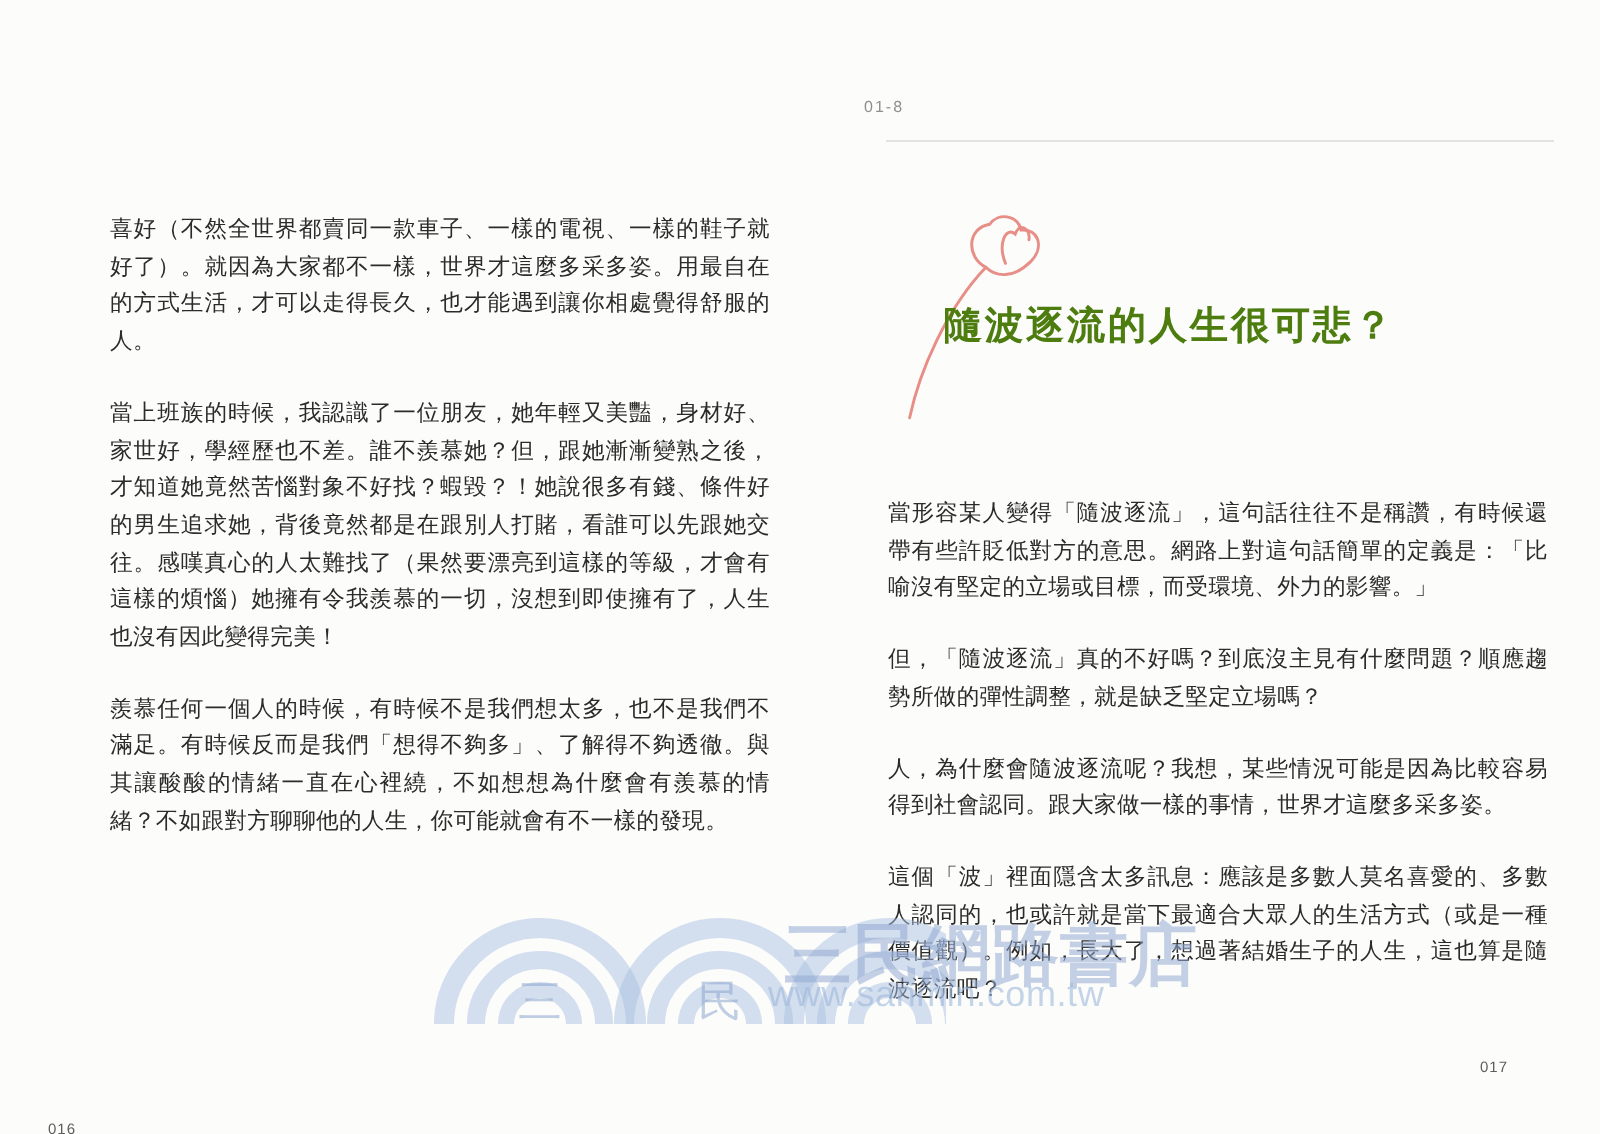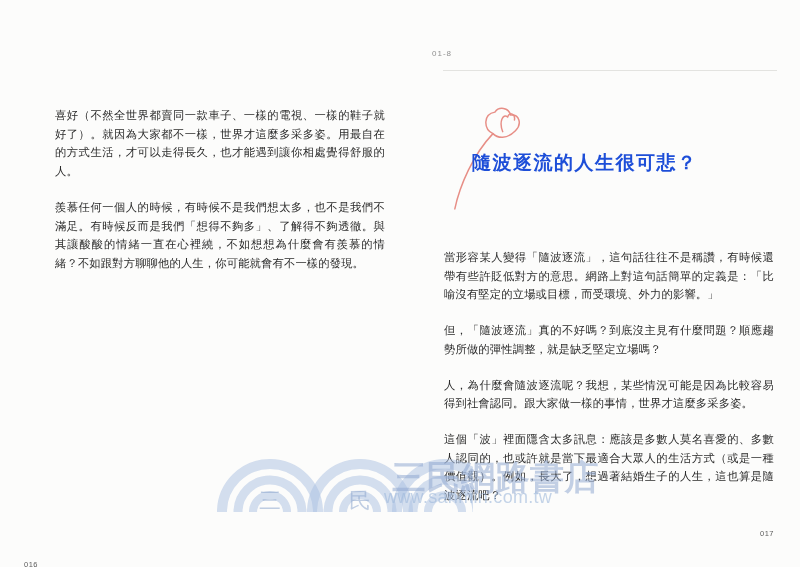--- a/index.html
+++ b/index.html
@@ -32,31 +32,31 @@
   }
   .header-rule{
     position:absolute;left:443px;top:70px;width:334px;height:0;
     border-top:1px solid #e3e3e0;
   }
   
   .flower{position:absolute;left:447px;top:107px;width:88px;height:108px;}
   .chapter-title{
     position:absolute;left:472px;top:150px;
     font-size:19px;font-weight:bold;
-    color:#1d4ed8;letter-spacing:1.5px;
+    color:#4d7c0f;letter-spacing:1.5px;
     white-space:nowrap;
   }
   
   .page-num{
     position:absolute;
     font-family:"Liberation Sans","DejaVu Sans",sans-serif;
     font-size:7.5px;color:#5d5d5d;letter-spacing:0.5px;
   }
   .page-num.left{left:24px;top:560px;}
-  .page-num.right{left:760px;top:529px;}
+  .page-num.right{left:740px;top:529px;}
   
   .watermark{position:absolute;inset:0;pointer-events:none;}
   .wm-arcs{position:absolute;left:213px;top:430px;width:260px;height:137px;}
   .wm-name{
     position:absolute;left:392px;top:455px;
     font-size:34px;font-weight:bold;letter-spacing:0.5px;
     color:rgba(145,170,210,0.55);
     white-space:nowrap;
     font-family:Liberation Serif, serif;
   }
@@ -69,20 +69,21 @@
   }
 </style>
 </head>
 <body>
 
 <div class="spread">
 
   <div>
     <div class="text-col left-text">
       <p>喜好（不然全世界都賣同一款車子、一樣的電視、一樣的鞋子就好了）。就因為大家都不一樣，世界才這麼多采多姿。用最自在的方式生活，才可以走得長久，也才能遇到讓你相處覺得舒服的人。</p>
+      <p>當上班族的時候，我認識了一位朋友，她年輕又美豔，身材好、家世好，學經歷也不差。誰不羨慕她？但，跟她漸漸變熟之後，才知道她竟然苦惱對象不好找？蝦毀？！她說很多有錢、條件好的男生追求她，背後竟然都是在跟別人打賭，看誰可以先跟她交往。感嘆真心的人太難找了（果然要漂亮到這樣的等級，才會有這樣的煩惱）她擁有令我羨慕的一切，沒想到即使擁有了，人生也沒有因此變得完美！</p>
       <p>羨慕任何一個人的時候，有時候不是我們想太多，也不是我們不滿足。有時候反而是我們「想得不夠多」、了解得不夠透徹。與其讓酸酸的情緒一直在心裡繞，不如想想為什麼會有羨慕的情緒？不如跟對方聊聊他的人生，你可能就會有不一樣的發現。</p>
     </div>
     <div class="page-num left">016</div>
   </div>
 
   <div>
     <div class="section-label">01-8</div>
     <div class="header-rule"></div>
 
     <svg class="flower" viewBox="0 0 90 110">

